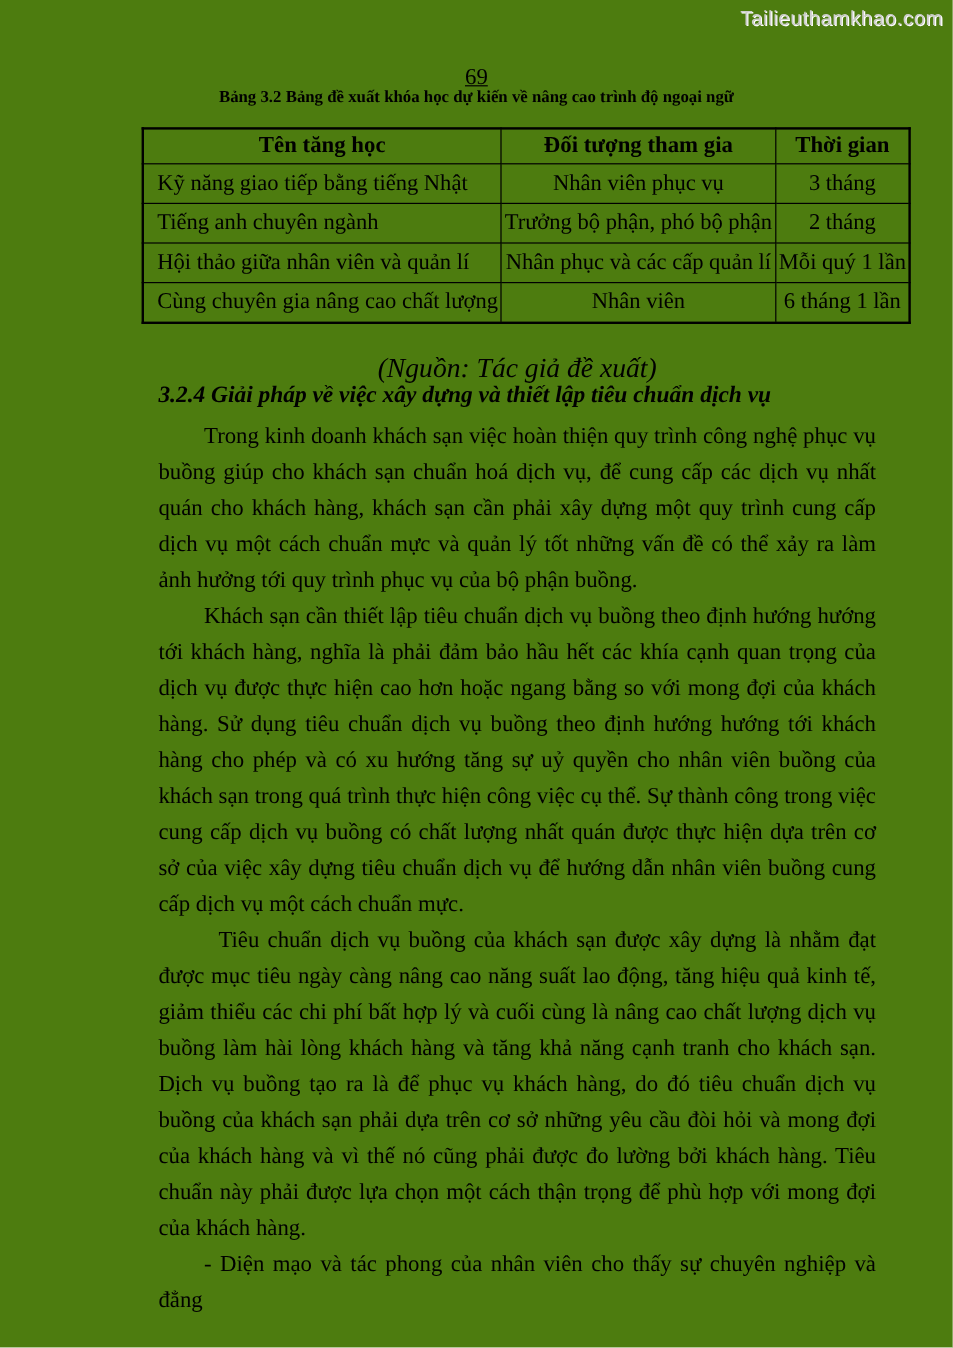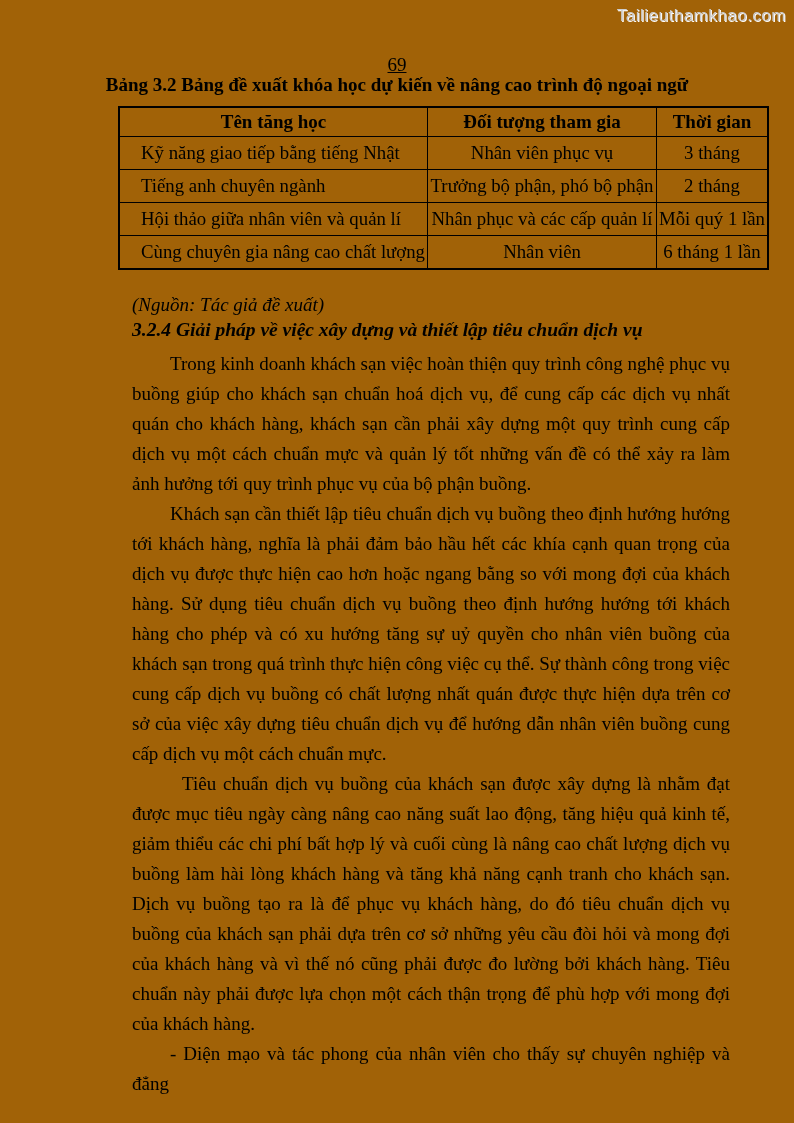--- a/index.html
+++ b/index.html
@@ -1,63 +1,63 @@
 <!DOCTYPE html>
 <html lang="vi"><head>
 <meta charset="utf-8">
 <style>
   html,body { margin:0; padding:0; background:#ffffff; }
   .page {
     position:relative;
     width:794px; height:1123px;
-    background:#a16207;
+    background:#4d7c0f;
     font-family:"Liberation Serif", serif;
     color:#000;
     overflow:hidden;
   }
   .watermark {
     position:absolute; top:6px; right:8px;
     font-family:"Liberation Sans", sans-serif;
     font-size:17px; letter-spacing:0.5px;
     color:#cdcdcd;
     text-shadow:1px 1px 0 #ffffff;
   }
   .pageno {
     position:absolute; top:54px; left:0; width:100%;
     text-align:center; font-size:19px;text-decoration:underline;
   }
   .caption {
     position:absolute; top:74px; left:0; width:100%;
-    text-align:center; font-weight:bold; font-size:19px;
+    text-align:center; font-weight:bold; font-size:14px;
   }
   table.proposal {
     position:absolute; top:106px; left:118px;
     border-collapse:collapse;
     table-layout:fixed;
     font-size:18.8px;
   }
   table.proposal, table.proposal tr, table.proposal th, table.proposal td { border:1px solid #000; }
   table.proposal { border:2px solid #000; }
   table.proposal th {
     font-weight:bold; text-align:center;
     height:26px; padding:1px 2px;
     font-size:19px;
   }
   table.proposal td {
     height:30px; padding:1px 2px;
     text-align:center;
     white-space:nowrap; overflow:hidden;
   }
-  table.proposal td.c1 { text-align:left; padding-left:21px; }
+  table.proposal td.c1 { text-align:left; padding-left:11px; }
   .col-name { width:275px; }
   .col-who  { width:229px; }
   .col-time { width:110px; }
   .source {
     position:absolute; top:294px; left:132px; width:598px;
-    text-align:left; font-style:italic; font-size:19px;
+    text-align:center; font-style:italic; font-size:23px;
   }
   .heading {
     position:absolute; top:319px; left:132px; width:598px;
     font-weight:bold; font-style:italic; font-size:19.5px;
   }
   .bodytext {
     position:absolute; top:349px; left:132px; width:598px;
     font-size:19px; line-height:30px;
     text-align:justify;
   }

